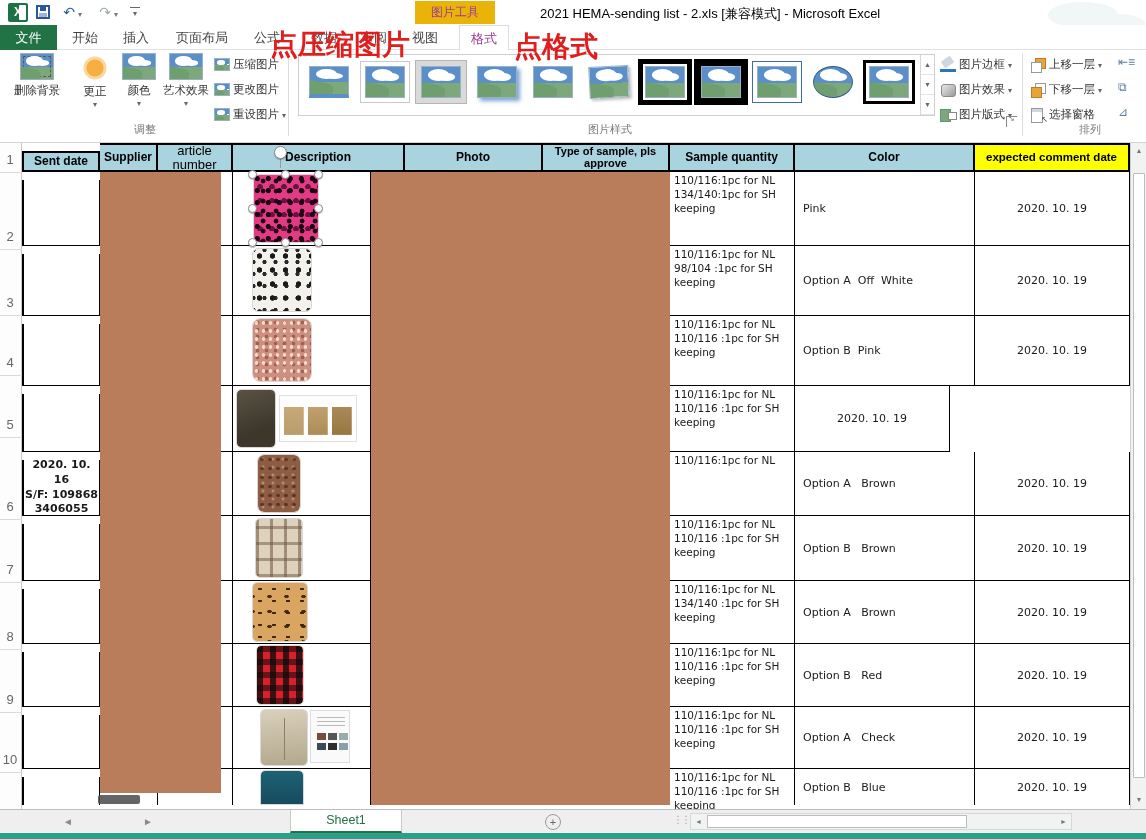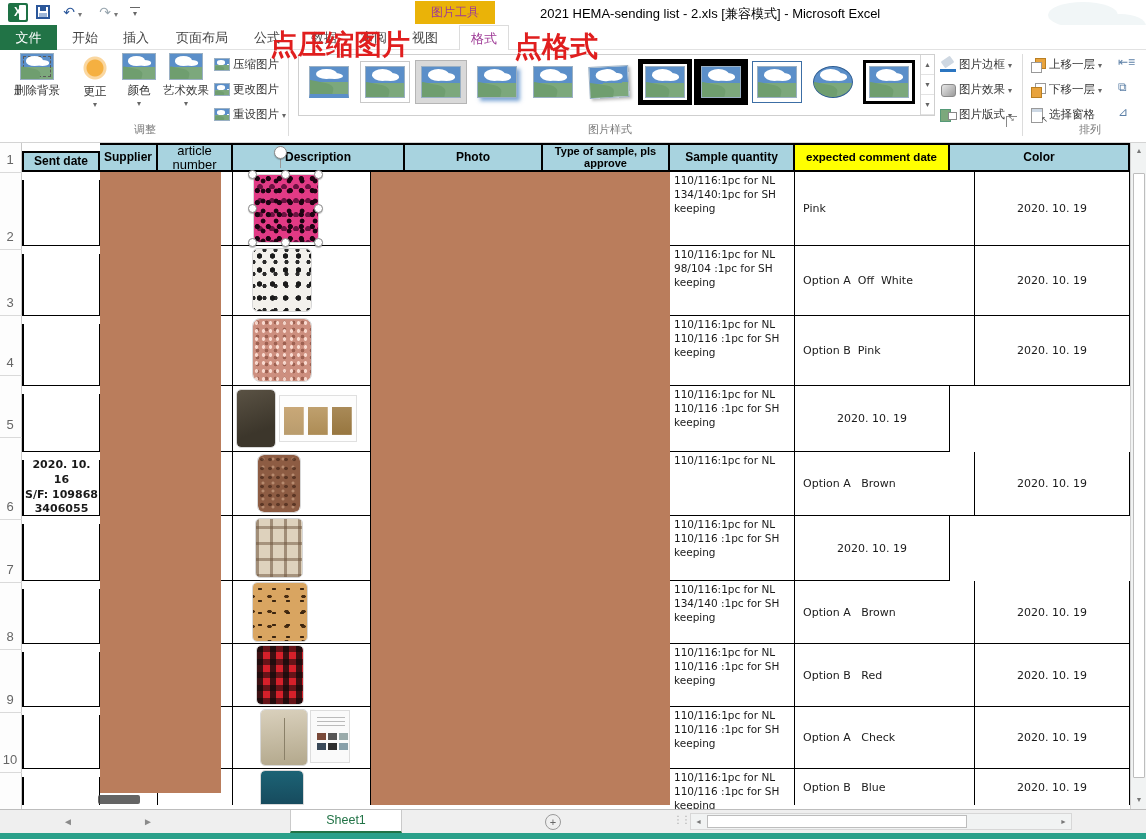--- a/index.html
+++ b/index.html
@@ -315,22 +315,22 @@
 
     <div class="table">
       <div class="hrow">
         <div class="hcell first c-sent">Sent date</div>
         <div class="hcell c-sup">Supplier</div>
         <div class="hcell c-art" style="font-weight:normal; font-size:13px;">article number</div>
         <div class="hcell c-desc">Description</div>
         <div class="hcell c-photo">Photo</div>
         <div class="hcell c-type" style="font-size:11px;">Type of sample, pls approve</div>
         <div class="hcell c-qty" style="font-size:12px; font-weight:bold; display:flex; padding:0; white-space:normal; font-family:'Liberation Sans',sans-serif;">Sample quantity</div>
+        <div class="hcell c-color" style="justify-content:center; padding:0; font-weight:bold; white-space:normal; font-family:'Liberation Sans',sans-serif;">Color</div>
         <div class="hcell yellow c-date" style="font-weight:bold; font-size:11.5px; font-family:'Liberation Sans',sans-serif;">expected comment date</div>
-        <div class="hcell c-color" style="justify-content:center; padding:0; font-weight:bold; white-space:normal; font-family:'Liberation Sans',sans-serif;">Color</div>
       </div>
 
       <div class="trow" style="height:74px;">
         <div class="td first c-sent"></div>
           <div class="td c-sup"></div>
           <div class="td c-art"></div>
         <div class="td c-photo">
             <div class="ph ph-pink-leopard" style="left:21px; top:3px; width:64px; height:67px;"></div>
           </div>
         <div class="td c-desc"></div>
@@ -413,20 +413,21 @@
           <div class="td c-sup"></div>
           <div class="td c-art"></div>
         <div class="td c-photo">
             <div class="ph ph-beige-plaid" style="left:23px; top:3px; width:46px; height:58px;"></div>
           </div>
         <div class="td c-desc"></div>
           <div class="td c-type"></div>
         <div class="td c-qty">110/116:1pc for NL
 110/116 :1pc for SH
 keeping</div>
+        <div class="td c-color">Option B   Brown</div>
         <div class="td c-date">2020. 10. 19</div>
       </div>
 
       <div class="trow" style="height:63px;">
         <div class="td first c-sent"></div>
           <div class="td c-sup"></div>
           <div class="td c-art"></div>
         <div class="td c-photo">
             <div class="ph ph-tan-leopard" style="left:20px; top:2px; width:54px; height:58px;"></div>
           </div>

